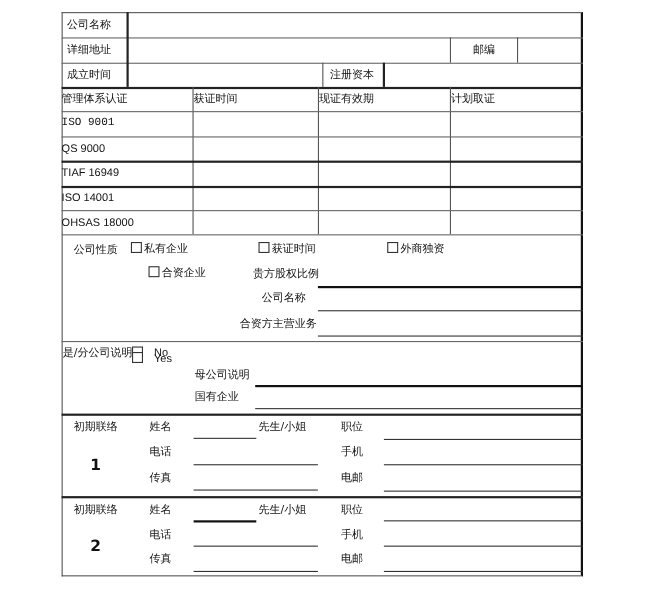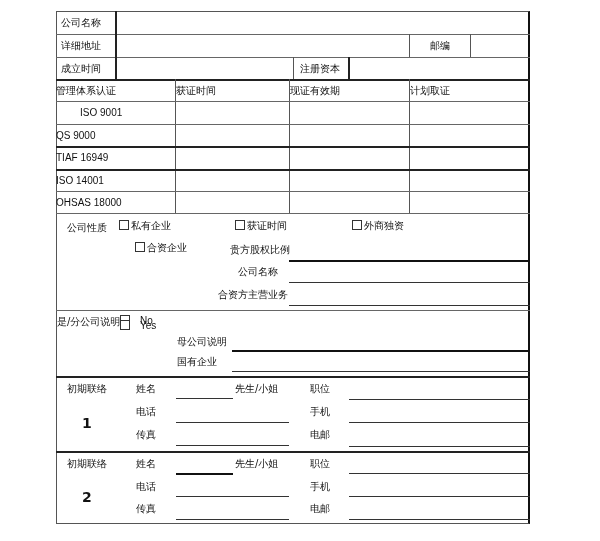--- a/index.html
+++ b/index.html
@@ -55,21 +55,21 @@
 <div class="lbl ctr" style="left:290px; top:85px; width:119px;">现证有效期</div>
 <div class="lbl ctr" style="left:410px; top:85px; width:120px;">计划取证</div>
 
 <div class="hl" style="left:56px; top:101px; width:474px;"></div>
 <div class="hl" style="left:56px; top:124px; width:474px;"></div>
 <div class="hl dark" style="left:56px; top:146px; width:474px;"></div>
 <div class="hl dark" style="left:56px; top:169px; width:474px;"></div>
 <div class="hl" style="left:56px; top:191px; width:474px;"></div>
 <div class="hl" style="left:56px; top:213px; width:474px;"></div>
 
-<div class="lbl ctr" style="left:56px; top:107px; width:119px; font-family:Liberation Sans, sans-serif;padding-left:24px;">ISO  9001</div>
+<div class="lbl ctr" style="left:56px; top:107px; width:119px; font-family:Liberation Mono, monospace;">ISO  9001</div>
 <div class="field" style="left:177px; top:102px; width:111px; height:21px;"></div>
 <div class="field" style="left:291px; top:102px; width:117px; height:21px;"></div>
 <div class="field" style="left:411px; top:102px; width:117px; height:21px;"></div>
 
 <div class="lbl ctr" style="left:56px; top:130px; width:119px; font-family:'Liberation Sans',sans-serif;">QS  9000</div>
 <div class="field" style="left:177px; top:125px; width:111px; height:21px;"></div>
 <div class="field" style="left:291px; top:125px; width:117px; height:21px;"></div>
 <div class="field" style="left:411px; top:125px; width:117px; height:21px;"></div>
 
 <div class="lbl ctr" style="left:56px; top:152px; width:119px; font-family:'Liberation Sans',sans-serif;">TIAF  16949</div>

